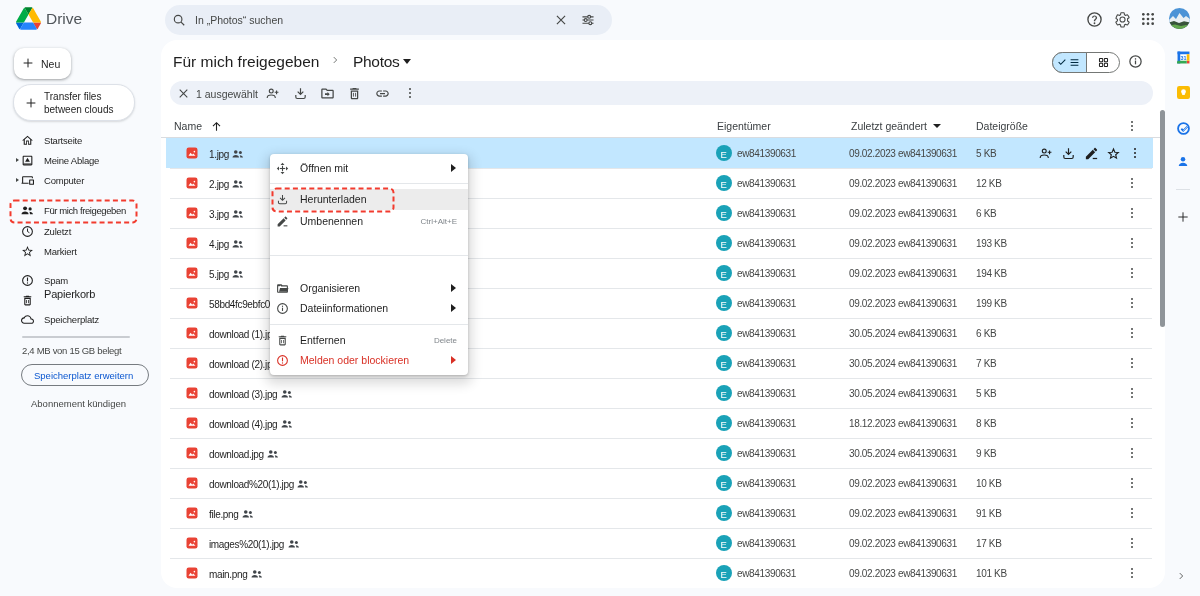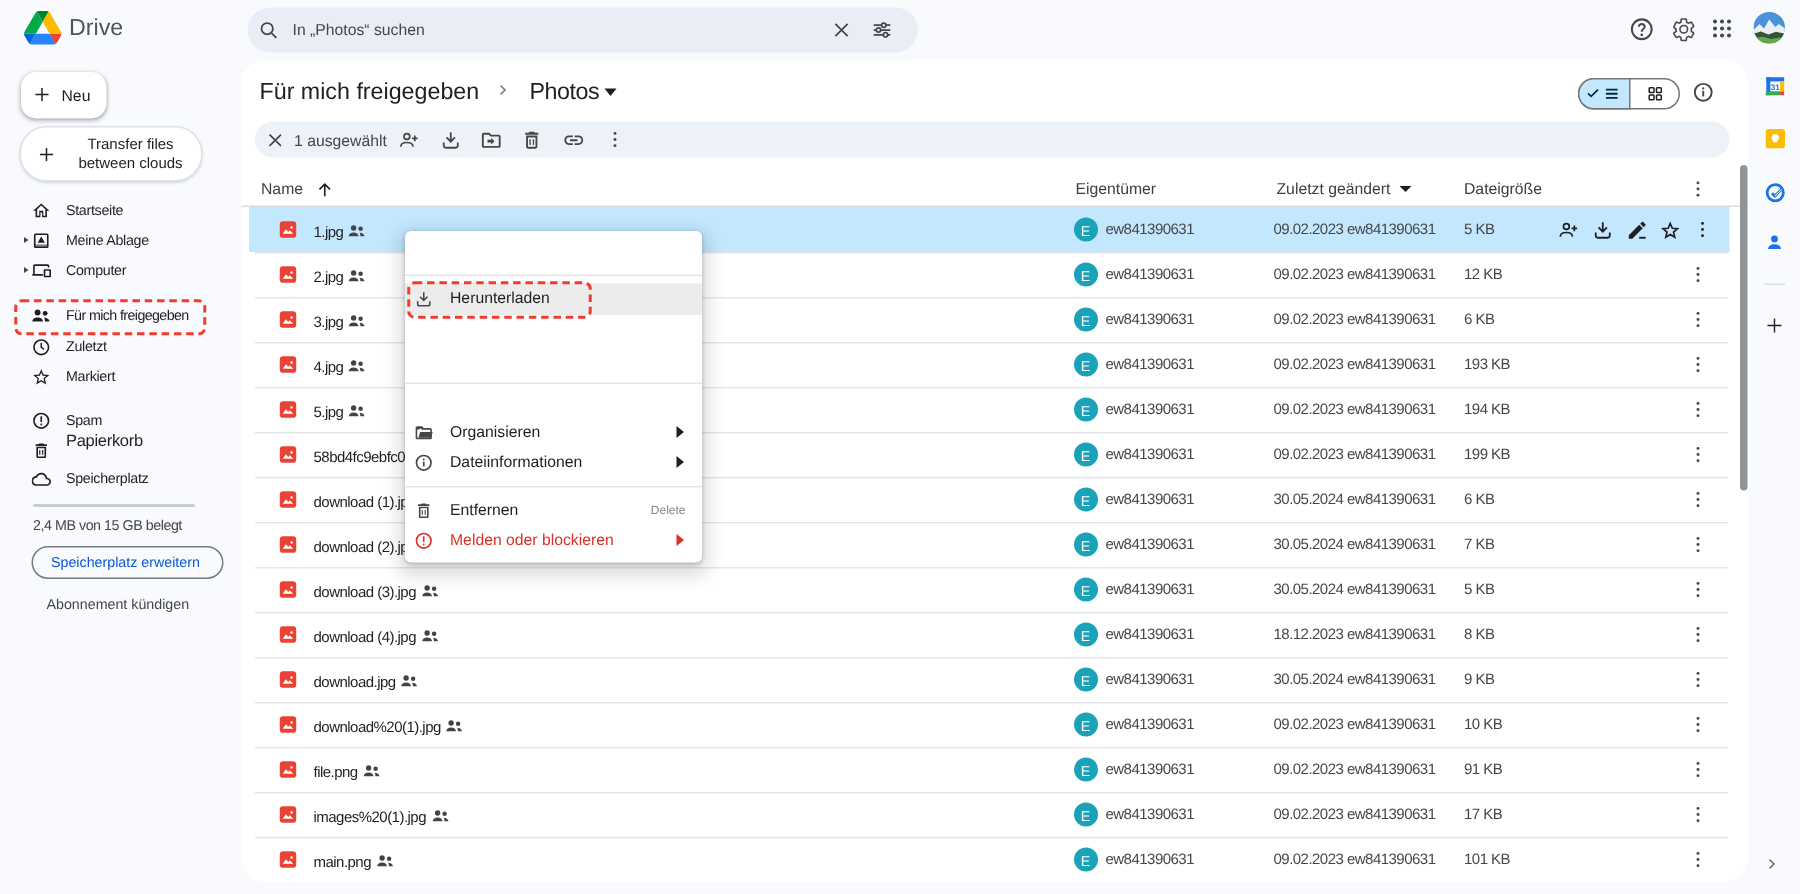--- a/index.html
+++ b/index.html
@@ -217,21 +217,21 @@
 <div class="abs" style="left:14px;top:48px;width:57px;height:31px;border-radius:10px;background:#fff;box-shadow:0 1px 2px rgba(60,64,67,.3),0 1px 3px 1px rgba(60,64,67,.15)"></div>
 <svg class="i" style="left:21px;top:56px;color:#1f1f1f" width="14" height="14" viewBox="0 0 24 24">
       <path d="M12 4.5v15M4.5 12h15" stroke="currentColor" stroke-width="1.7" fill="none"></path>
     </svg>
 <div class="txt" style="left:41px;top:58px;font-size:10.5px;color:#1f1f1f">Neu</div>
 
 <div class="abs" style="left:13px;top:84px;width:122px;height:37px;border-radius:18px;background:#fff;border:1px solid #dde1e8;box-shadow:0 1px 2px rgba(60,64,67,.18)"></div>
 <svg class="i" style="left:24px;top:95.5px;color:#1f1f1f" width="14" height="14" viewBox="0 0 24 24">
       <path d="M12 4.5v15M4.5 12h15" stroke="currentColor" stroke-width="1.7" fill="none"></path>
     </svg>
-<div class="txt" style="left:44px;top:89.5px;width:86px;font-size:10px;line-height:13px;color:#1f1f1f;text-align:center;white-space:normal">Transfer files between clouds</div>
+<div class="txt" style="left:44px;top:89.5px;width:86px;font-size:10px;line-height:13px;color:#1f1f1f;text-align:left;white-space:normal">Transfer files between clouds</div>
 
 <svg class="i" style="left:20.5px;top:133.5px;color:#1f1f1f" width="13" height="13">
       <use href="#home"></use>
     </svg>
 <div class="txt" style="left:44px;top:134.5px;font-size:9.5px;letter-spacing:-0.2px;color:#1f1f1f">Startseite</div>
 <div class="abs" style="left:16px;top:157.5px;width:0;height:0;border-left:3.2px solid #444746;border-top:2.8px solid transparent;border-bottom:2.8px solid transparent"></div>
 <svg class="i" style="left:20.5px;top:153.5px;color:#1f1f1f" width="13" height="13">
       <use href="#mydrive"></use>
     </svg>
 <div class="txt" style="left:44px;top:154.5px;font-size:9.5px;letter-spacing:-0.2px;color:#1f1f1f">Meine Ablage</div>
@@ -605,25 +605,39 @@
 <div class="abs" style="left:1176px;top:188.5px;width:14px;height:1px;background:#dde1e6"></div>
 <svg class="i" style="left:1176px;top:210px;color:#1f1f1f" width="14" height="14" viewBox="0 0 24 24">
       <path d="M12 4v16M4 12h16" stroke="currentColor" stroke-width="1.6" fill="none"></path>
     </svg>
 <svg class="i" style="left:1176px;top:570px;color:#454746" width="10" height="12" viewBox="0 0 24 24">
       <path d="M9 5l7 7-7 7" stroke="currentColor" stroke-width="2" fill="none"></path>
     </svg>
 
 <div class="menu">
 <div class="abs" style="left:0;top:35px;width:198px;height:21px;background:#ececec"></div>
+<div class="mi" style="top:4px">
+<svg class="i" style="left:5.5px;top:3.5px;color:#444746" width="13" height="13">
+          <use href="#openwith"></use>
+        </svg>
+<div class="mlabel" style="color:#1f1f1f">Öffnen mit</div>
+<div class="marrow" style="border-left-color:#1f1f1f"></div>
+</div>
 <div class="mi" style="top:35px">
 <svg class="i" style="left:5.5px;top:3.5px;color:#444746" width="13" height="13">
           <use href="#dload"></use>
         </svg>
 <div class="mlabel" style="color:#1f1f1f">Herunterladen</div>
+</div>
+<div class="mi" style="top:57px">
+<svg class="i" style="left:5.5px;top:3.5px;color:#444746" width="13" height="13">
+          <use href="#pencil"></use>
+        </svg>
+<div class="mlabel" style="color:#1f1f1f">Umbenennen</div>
+<div class="mshort">Ctrl+Alt+E</div>
 </div>
 <div class="mi" style="top:124px">
 <svg class="i" style="left:5.5px;top:3.5px;color:#444746" width="13" height="13">
           <use href="#folderopen"></use>
         </svg>
 <div class="mlabel" style="color:#1f1f1f">Organisieren</div>
 <div class="marrow" style="border-left-color:#1f1f1f"></div>
 </div>
 <div class="mi" style="top:144px">
 <svg class="i" style="left:5.5px;top:3.5px;color:#444746" width="13" height="13">

